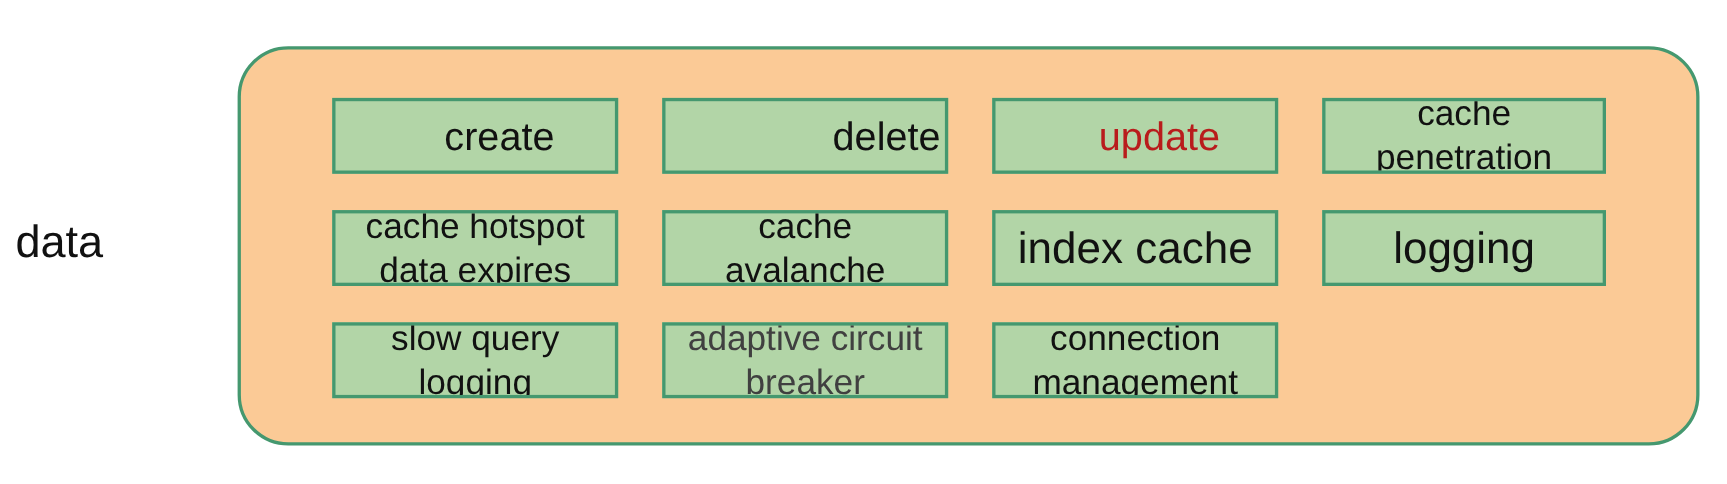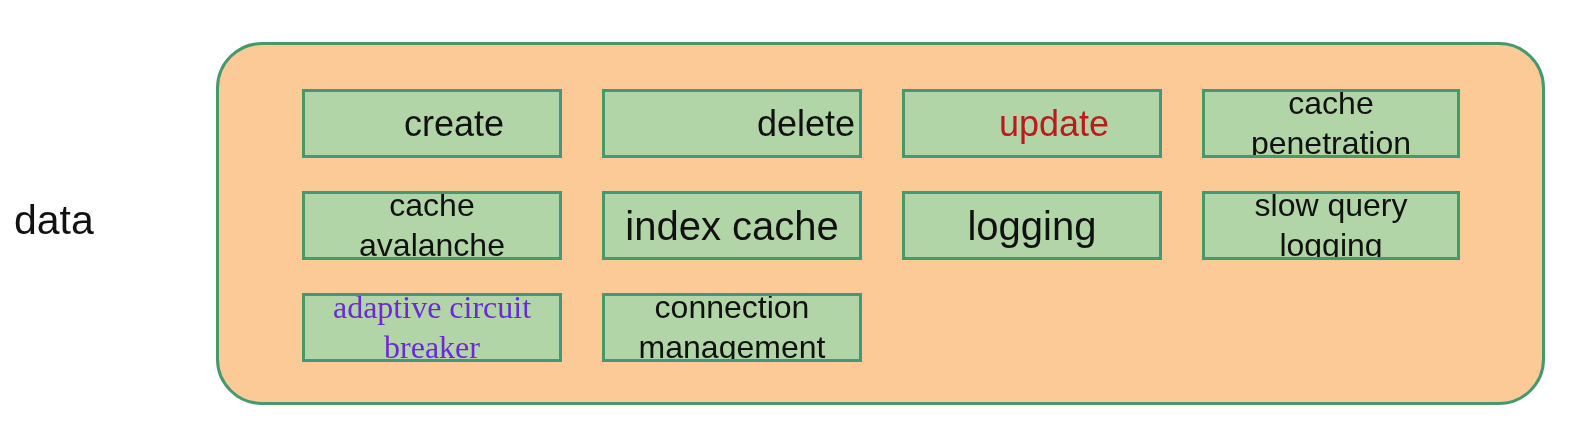--- a/index.html
+++ b/index.html
@@ -117,35 +117,39 @@
       </div>
       <div class="op-box row-op" style="background: rgb(178, 213, 167); border-color: rgb(69, 152, 111); color: #b91c1c;">
         <span class="box-text">update</span>
       </div>
 
       <div class="op-box row-concern" style="background: rgb(178, 213, 167); border-color: rgb(69, 152, 111); color: rgb(17, 17, 17);">
         <span class="box-text">cache
 penetration</span>
       </div>
       <div class="op-box row-concern" style="background: rgb(178, 213, 167); border-color: rgb(69, 152, 111); color: rgb(17, 17, 17);">
+        <span class="box-text">cache hotspot
+data expires</span>
+      </div>
+      <div class="op-box row-concern" style="background: rgb(178, 213, 167); border-color: rgb(69, 152, 111); color: rgb(17, 17, 17);">
         <span class="box-text">cache
 avalanche</span>
       </div>
       <div class="op-box row-concern single-line" style="background: rgb(178, 213, 167); border-color: rgb(69, 152, 111); color: rgb(17, 17, 17);">
         <span class="box-text">index cache</span>
       </div>
 
       <div class="op-box row-concern single-line" style="background: rgb(178, 213, 167); border-color: rgb(69, 152, 111); color: rgb(17, 17, 17);">
         <span class="box-text">logging</span>
       </div>
       <div class="op-box row-concern" style="background: rgb(178, 213, 167); border-color: rgb(69, 152, 111); color: rgb(17, 17, 17);">
         <span class="box-text">slow query
 logging</span>
       </div>
-      <div class="op-box row-concern" style="background: rgb(178, 213, 167); border-color: rgb(69, 152, 111); color: #6d28d9; font-family: Liberation Serif, serif;">
+      <div class="op-box row-concern" style="background: rgb(178, 213, 167); border-color: rgb(69, 152, 111); color: #404040;">
         <span class="box-text">adaptive circuit
 breaker</span>
       </div>
       <div class="op-box row-concern" style="background: rgb(178, 213, 167); border-color: rgb(69, 152, 111); color: rgb(17, 17, 17);">
         <span class="box-text">connection
 management</span>
       </div>
 
     </div>
   </div>

